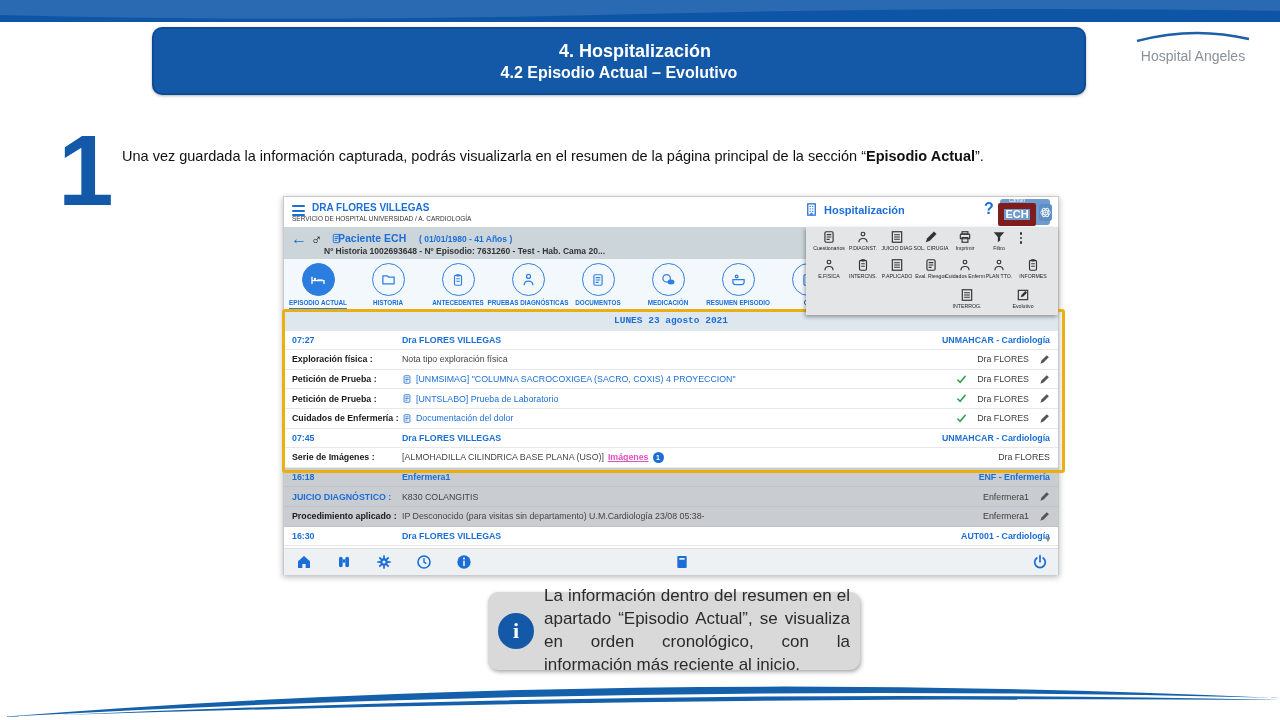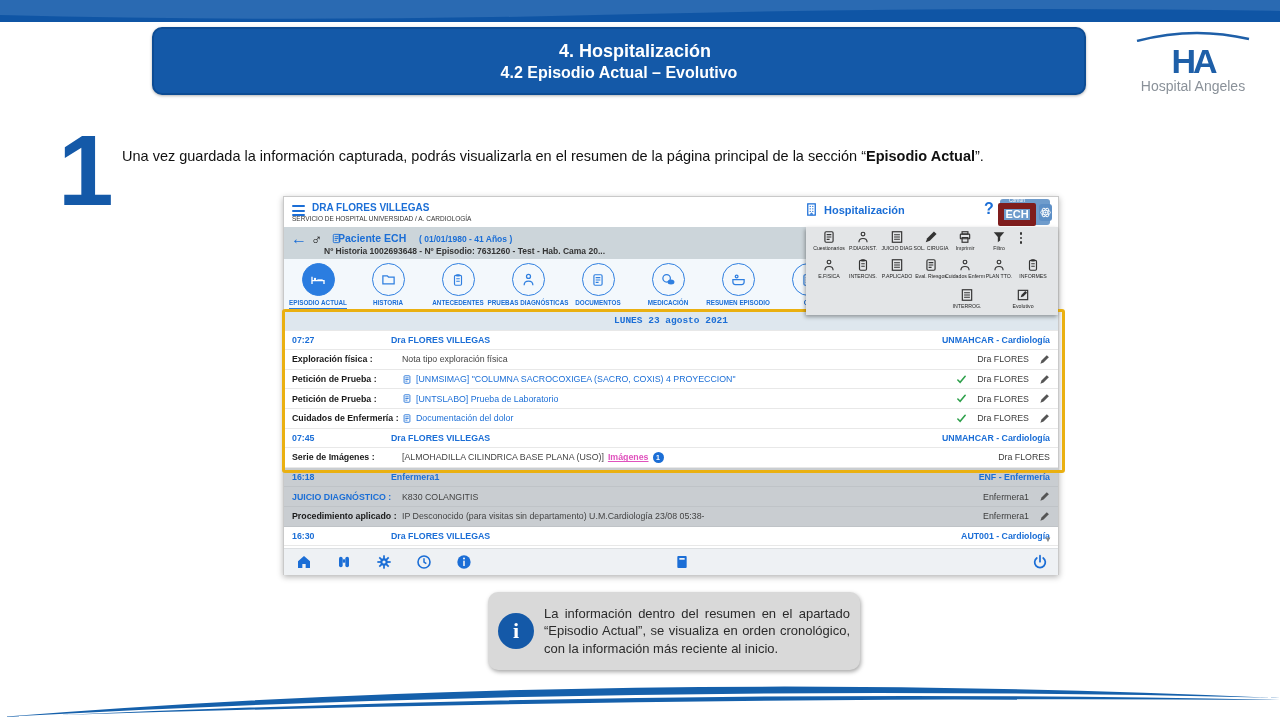--- a/index.html
+++ b/index.html
@@ -17,21 +17,21 @@
   .brand{left:1128px;top:28px;width:130px;height:64px;text-align:center;}
   .brand .ha{font-size:34px;font-weight:bold;color:#1e5fa8;letter-spacing:-3px;line-height:30px;}
   .brand .nm{font-size:14px;color:#8a9199;margin-top:2px;}
   .step-num{left:58px;top:128px;font-size:100px;font-weight:bold;color:#1459a8;line-height:.85;}
   .instruction{left:122px;top:148px;width:1130px;font-size:14.5px;color:#111;}
   .note-box{left:488px;top:592px;width:372px;height:78px;background:#d9d9d9;border-radius:10px;
             box-shadow:1px 2px 4px rgba(0,0,0,.35);display:flex;align-items:center;padding:6px 10px;box-sizing:border-box;}
   .note-ic{width:36px;height:36px;border-radius:50%;background:#1459a8;color:#fff;flex:0 0 36px;
            display:flex;align-items:center;justify-content:center;font-weight:bold;font-size:22px;
            font-family:"Liberation Serif",serif;margin-right:10px;}
-  .note-tx{font-size:13px;color:#2b2b2b;text-align:justify;line-height:1.35;}
+  .note-tx{font-size:17px;color:#2b2b2b;text-align:justify;line-height:1.35;}
   .footer-swoosh{left:0;top:660px;width:1280px;height:60px;}
 
   
   #appwin{left:283px;top:196px;width:774px;height:377px;background:#fff;border:1px solid #c9c9c9;
           box-shadow:0 2px 6px rgba(0,0,0,.3);font-family:"Liberation Sans",sans-serif;}
   .app-header{position:absolute;left:0;top:0;width:100%;height:30px;background:#fff;}
   .burger{position:absolute;left:8px;top:8px;width:13px;height:11px;display:flex;flex-direction:column;justify-content:space-between;}
   .burger i{display:block;height:2px;background:#1b6ed6;border-radius:1px;}
   .usr-name{position:absolute;left:28px;top:5px;font-size:10px;font-weight:bold;color:#1b6ed6;}
   .usr-unit{position:absolute;left:8px;top:18px;font-size:6.5px;color:#333;}
@@ -68,21 +68,21 @@
   .ov-item{width:34px;display:flex;flex-direction:column;align-items:center;color:#333;}
   .ov-item svg{width:14px;height:14px;}
   .ov-item .olb{font-size:5.2px;color:#222;white-space:nowrap;margin-top:1px;}
   .ov-dots{width:10px;display:flex;flex-direction:column;align-items:center;gap:2px;padding-top:2px;}
   .ov-dots i{width:2.5px;height:2.5px;border-radius:50%;background:#333;}
 
   .table-area{position:absolute;left:0;top:114px;width:100%;}
   .trow{display:flex;align-items:center;height:19.6px;padding:0 8px;box-sizing:border-box;
         border-bottom:1px solid #e8e8e8;font-size:8.8px;background:#fff;}
   .trow.date{justify-content:center;background:#dee7ee;color:#1b6ed6;font-weight:bold;font-size:9.5px;font-family:Liberation Mono, monospace;}
-  .trow.grp .t{width:99px;font-weight:bold;color:#1b6ed6;}
+  .trow.grp .t{width:110px;font-weight:bold;color:#1b6ed6;}
   .trow.grp .w{flex:1;font-weight:bold;color:#1b6ed6;}
   .trow.grp .u{font-weight:bold;color:#1b6ed6;}
   .trow.gray{background:#c9cdd1;border-bottom:1px solid #bfc3c7;}
   .lbl{width:110px;font-weight:bold;color:#1a1a1a;flex:0 0 110px;}
   .mid{flex:1;display:flex;align-items:center;gap:4px;color:#444;}
   .mid .link{color:#1b6ed6;}
   .mid .plink{color:#e052bd;text-decoration:underline;font-weight:bold;}
   .badge{display:inline-block;width:11px;height:11px;border-radius:50%;background:#1b6ed6;color:#fff;
          font-size:7px;line-height:11px;text-align:center;font-weight:bold;}
   .byside{display:flex;align-items:center;gap:10px;color:#3c3c3c;}
@@ -212,21 +212,20 @@
 
   <div class="abs banner">
     <div class="l1">4. Hospitalización</div>
     <div class="l2">4.2 Episodio Actual – Evolutivo</div>
   </div>
 
   <div class="abs brand">
     <svg width="120" height="12" viewBox="0 0 120 12">
         <path d="M4 11 Q60 -4 116 9" fill="none" stroke="#1e5fa8" stroke-width="2.4"></path>
       </svg>
-    <div class="ha">HA</div>
     <div class="nm">Hospital Angeles</div>
   </div>
 
   <div class="abs step-num">1</div>
   <div class="abs instruction"><span>Una vez guardada la información capturada, podrás visualizarla en el resumen de la página principal de la sección “</span><b>Episodio Actual</b><span>”.</span></div>
 
   <div class="abs" id="appwin">
 
     <div class="app-header">
       <span class="burger">

